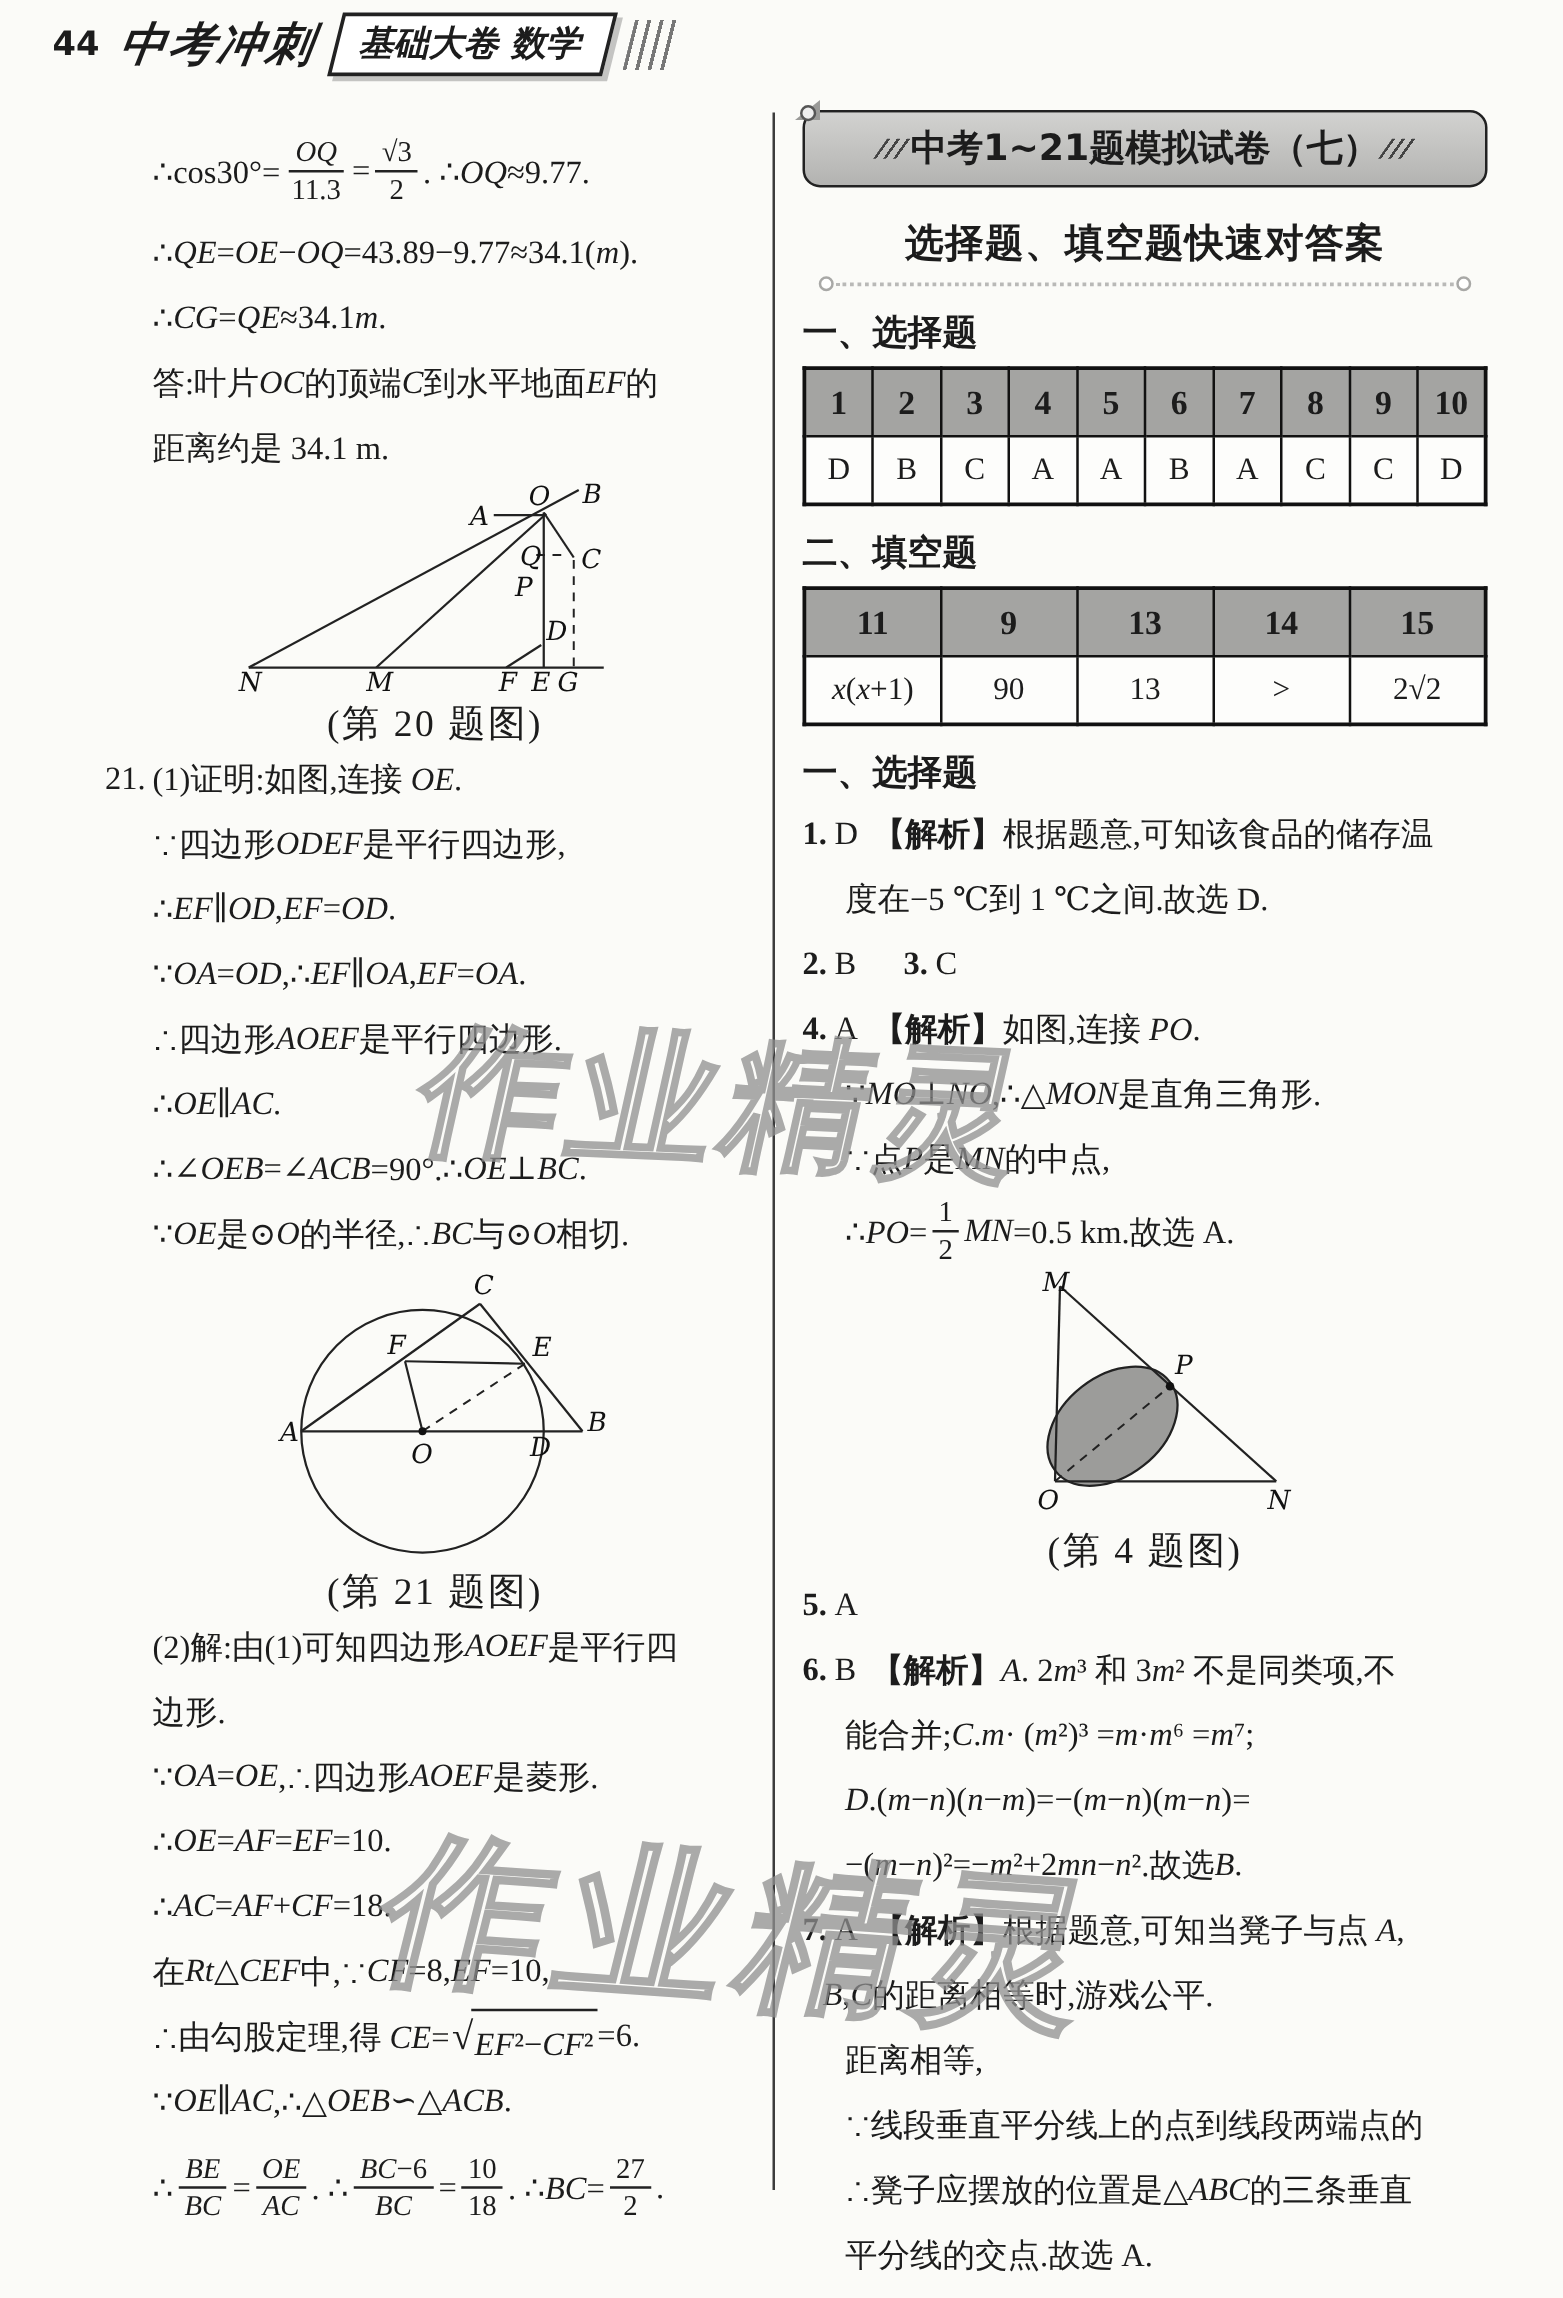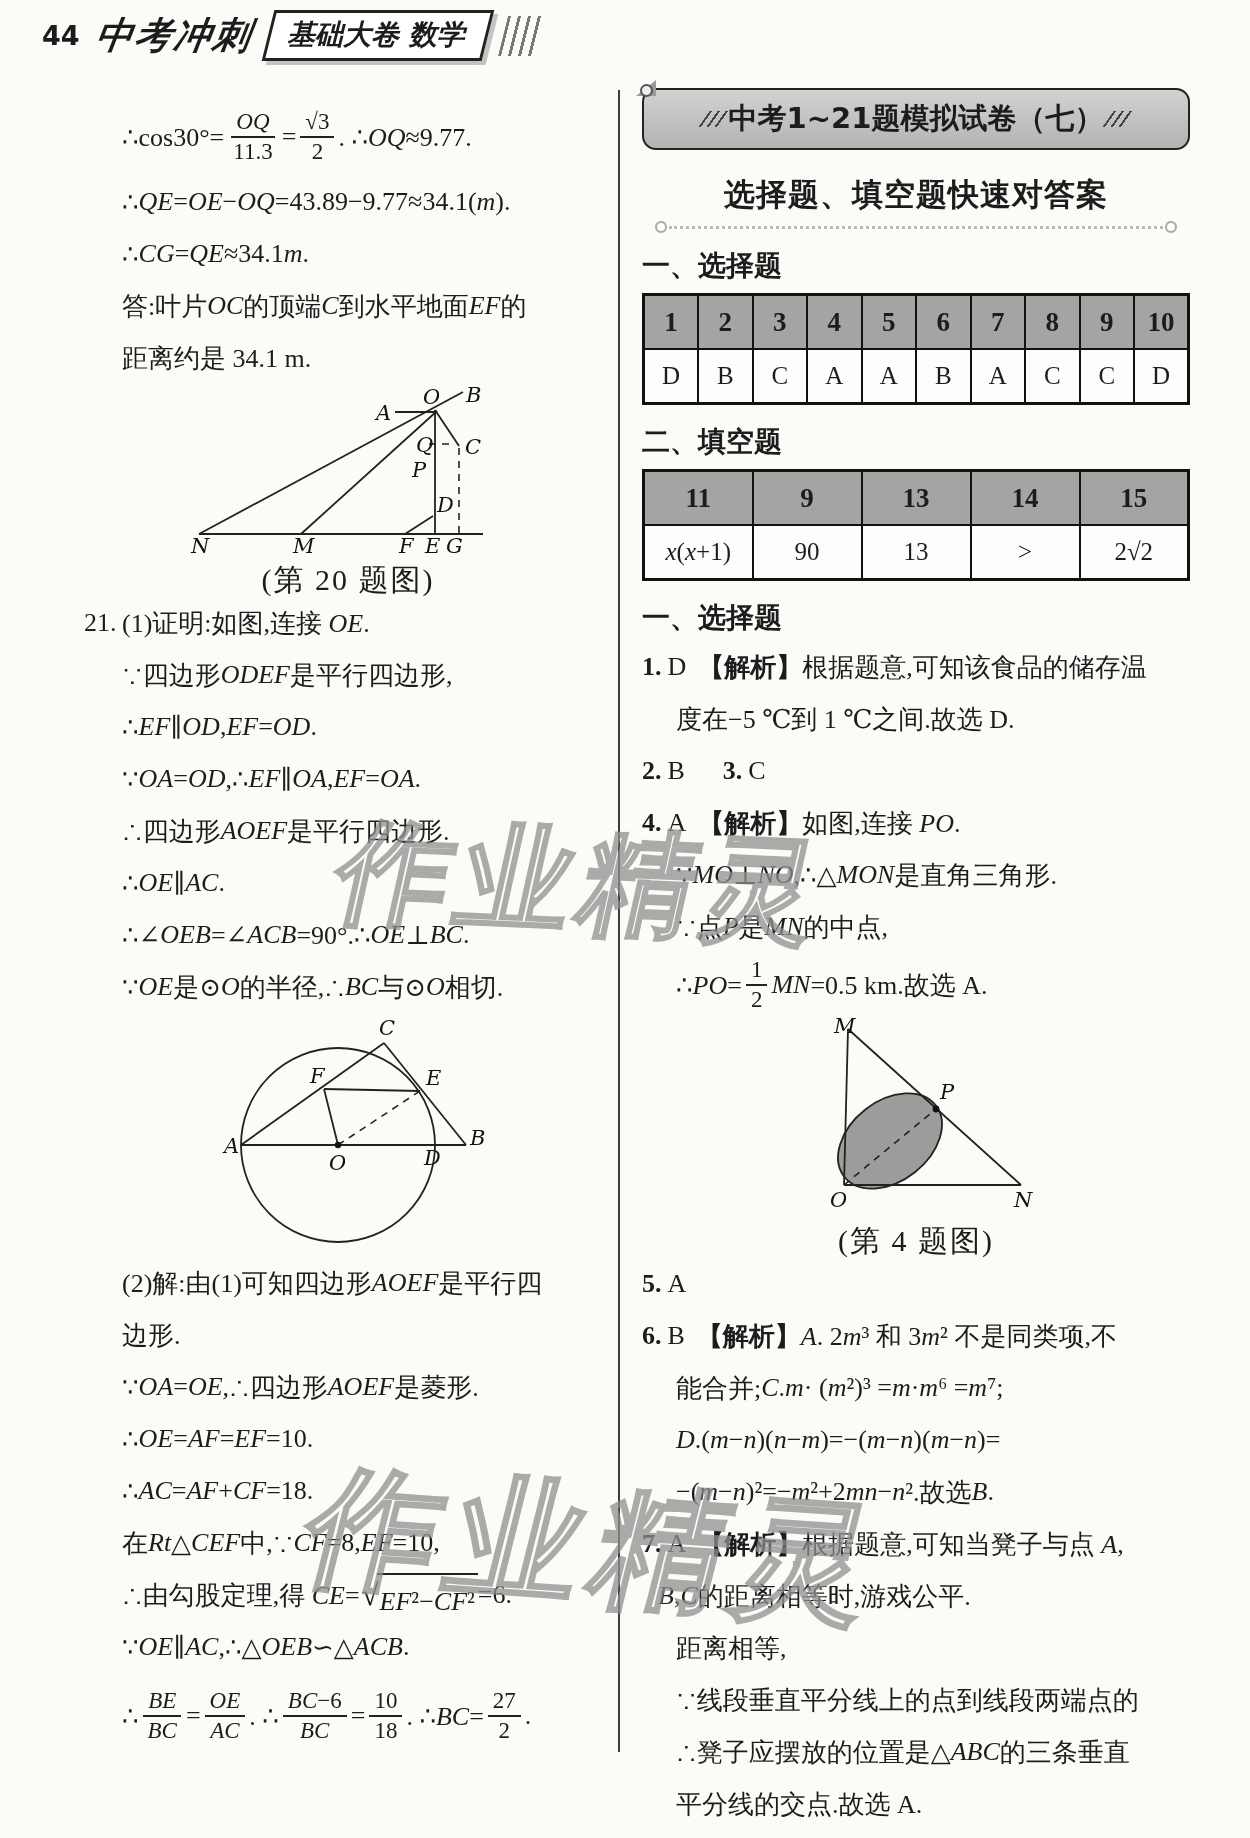--- a/index.html
+++ b/index.html
@@ -161,20 +161,21 @@
         <line class="figdash" x1="140" y1="132" x2="222" y2="78"></line>
         <circle cx="140" cy="132" r="3.2" fill="#111"></circle>
         <text class="figlabel" x="181" y="22">C</text>
         <text class="figlabel" x="112" y="70">F</text>
         <text class="figlabel" x="228" y="72">E</text>
         <text class="figlabel" x="26" y="140">A</text>
         <text class="figlabel" x="131" y="157">O</text>
         <text class="figlabel" x="226" y="152">D</text>
         <text class="figlabel" x="272" y="132">B</text>
       </svg>
+      <div class="cap">(第 21 题图)</div>
     </div>
 
     <div class="ln">(2)解:由(1)可知四边形 <i>AOEF</i> 是平行四</div>
     <div class="ln">边形.</div>
     <div class="ln">∵<i>OA</i>=<i>OE</i>,∴四边形 <i>AOEF</i> 是菱形.</div>
     <div class="ln">∴<i>OE</i>=<i>AF</i>=<i>EF</i>=10.</div>
     <div class="ln">∴<i>AC</i>=<i>AF</i>+<i>CF</i>=18.</div>
     <div class="ln">在 <i>Rt</i>△<i>CEF</i> 中,∵<i>CF</i>=8,<i>EF</i>=10,</div>
 
     <div class="ln">

